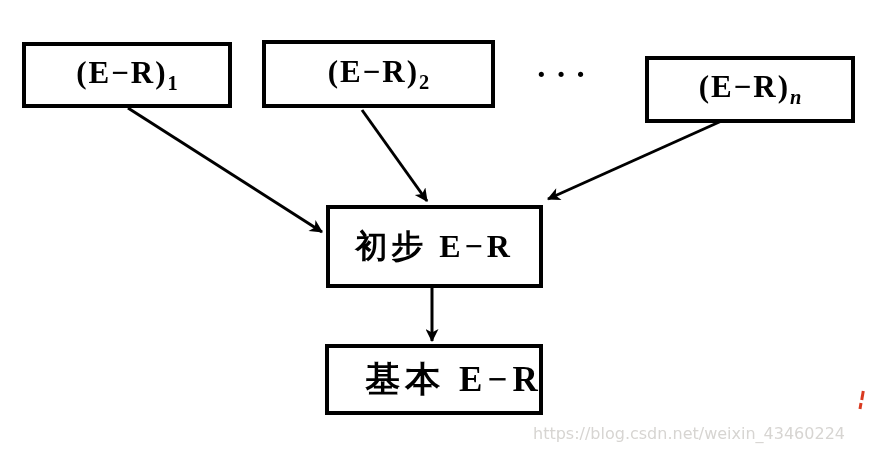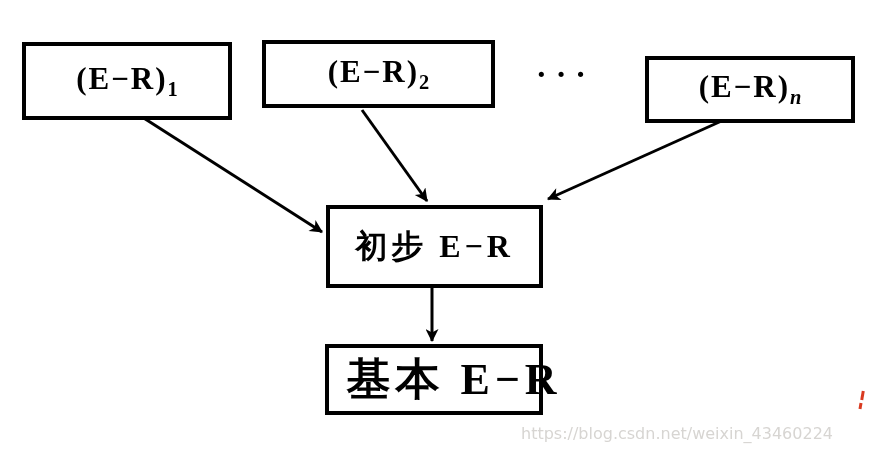--- a/index.html
+++ b/index.html
@@ -36,45 +36,45 @@
   .box-top .box-label {
     font-size: 31px;
     font-weight: bold;
     letter-spacing: 2px;
   }
   .box-top sub {
     font-size: 0.66em;
     letter-spacing: 0;
   }
   #box-ern sub { font-style: italic; }
-  #box-er1 { left: 22px;  top: 42px;  width: 210px; height: 78px; }
+  #box-er1 { left: 22px;  top: 42px;  width: 210px; height: 66px; }
   #box-er2 { left: 262px; top: 40px;  width: 233px; height: 68px; }
   #box-ern { left: 645px; top: 56px;  width: 210px; height: 67px; }
   #box-preliminary {
     left: 326px; top: 205px; width: 217px; height: 83px;
     font-size: 32px; font-weight: bold; letter-spacing: 4px;
   }
   #box-basic {
     left: 325px; top: 344px; width: 218px; height: 71px;
-    font-size: 44px; font-weight: bold; letter-spacing: 5px; padding-left: 40px;
+    font-size: 35px; font-weight: bold; letter-spacing: 5px; padding-left: 40px;
   }
   .ellipsis {
     position: absolute;
     left: 536px; top: 58px;
     width: 56px;
     text-align: center;
     font-size: 32px;
     font-weight: bold;
     letter-spacing: 9px;
     color: var(--line, #000);
     line-height: 32px;
   }
   .watermark {
     position: absolute;
-    right: 32px;
+    right: 20px;
     bottom: 6px;
     text-align: left;
     font-family: "DejaVu Sans", "Liberation Sans", sans-serif;
     line-height: 1.15;
   }
   .watermark-url {
     font-size: 16px;
     color: var(--watermark-url, #d7d5d2);
     padding-right: 12px;
   }

